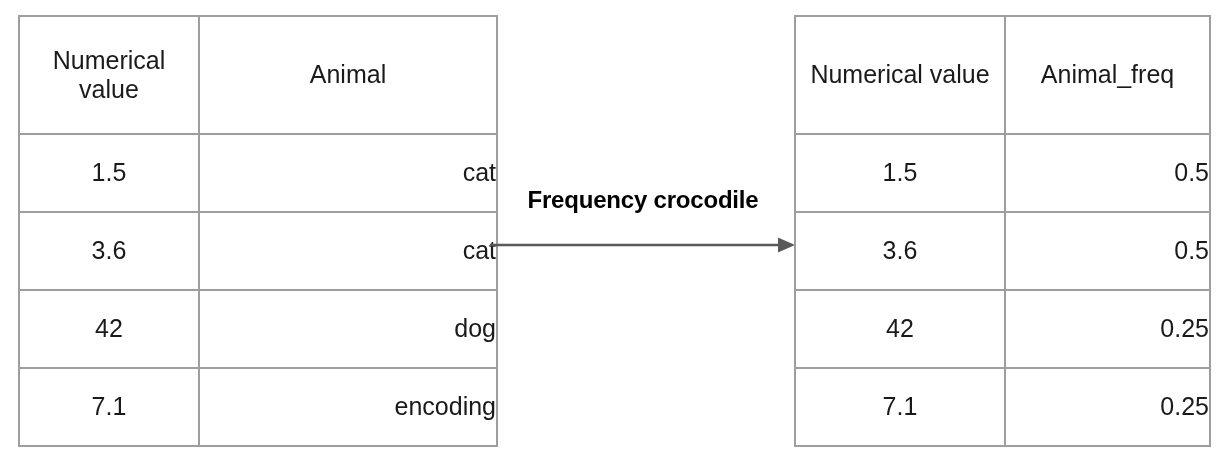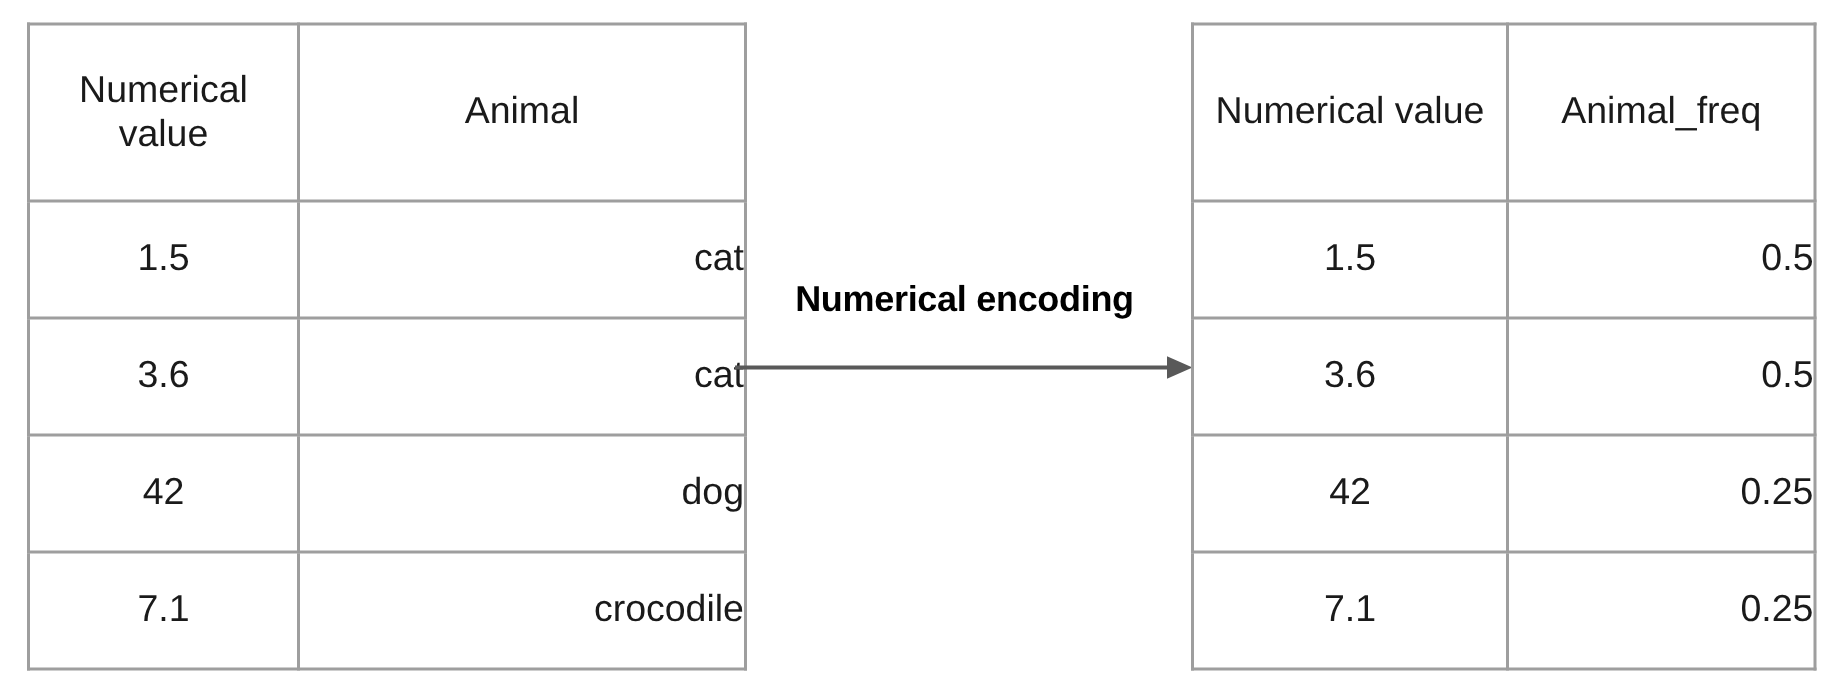--- a/index.html
+++ b/index.html
@@ -115,27 +115,27 @@
       <tr>
         <td class="cell num c-num">3.6</td>
         <td class="cell txt c-txt">cat</td>
       </tr>
       <tr>
         <td class="cell num c-num">42</td>
         <td class="cell txt c-txt">dog</td>
       </tr>
       <tr>
         <td class="cell num c-num">7.1</td>
-        <td class="cell txt c-txt">crocodile</td>
+        <td class="cell txt c-txt">encoding</td>
       </tr>
     </tbody>
   </table>
 
   <div class="arrow-group">
-    <div class="arrow-label">Numerical encoding</div>
+    <div class="arrow-label">Frequency crocodile</div>
     <svg class="arrow-svg" viewBox="0 0 310 30">
       <line x1="2" y1="15" x2="292" y2="15" stroke="#595959" stroke-width="2.6"></line>
       <polygon points="290,7.5 307,15 290,22.5" fill="#595959"></polygon>
     </svg>
   </div>
 
   <table class="tbl" id="table-result">
     <tbody>
       <tr>
         <td class="hdr num c-num">Numerical value</td>

